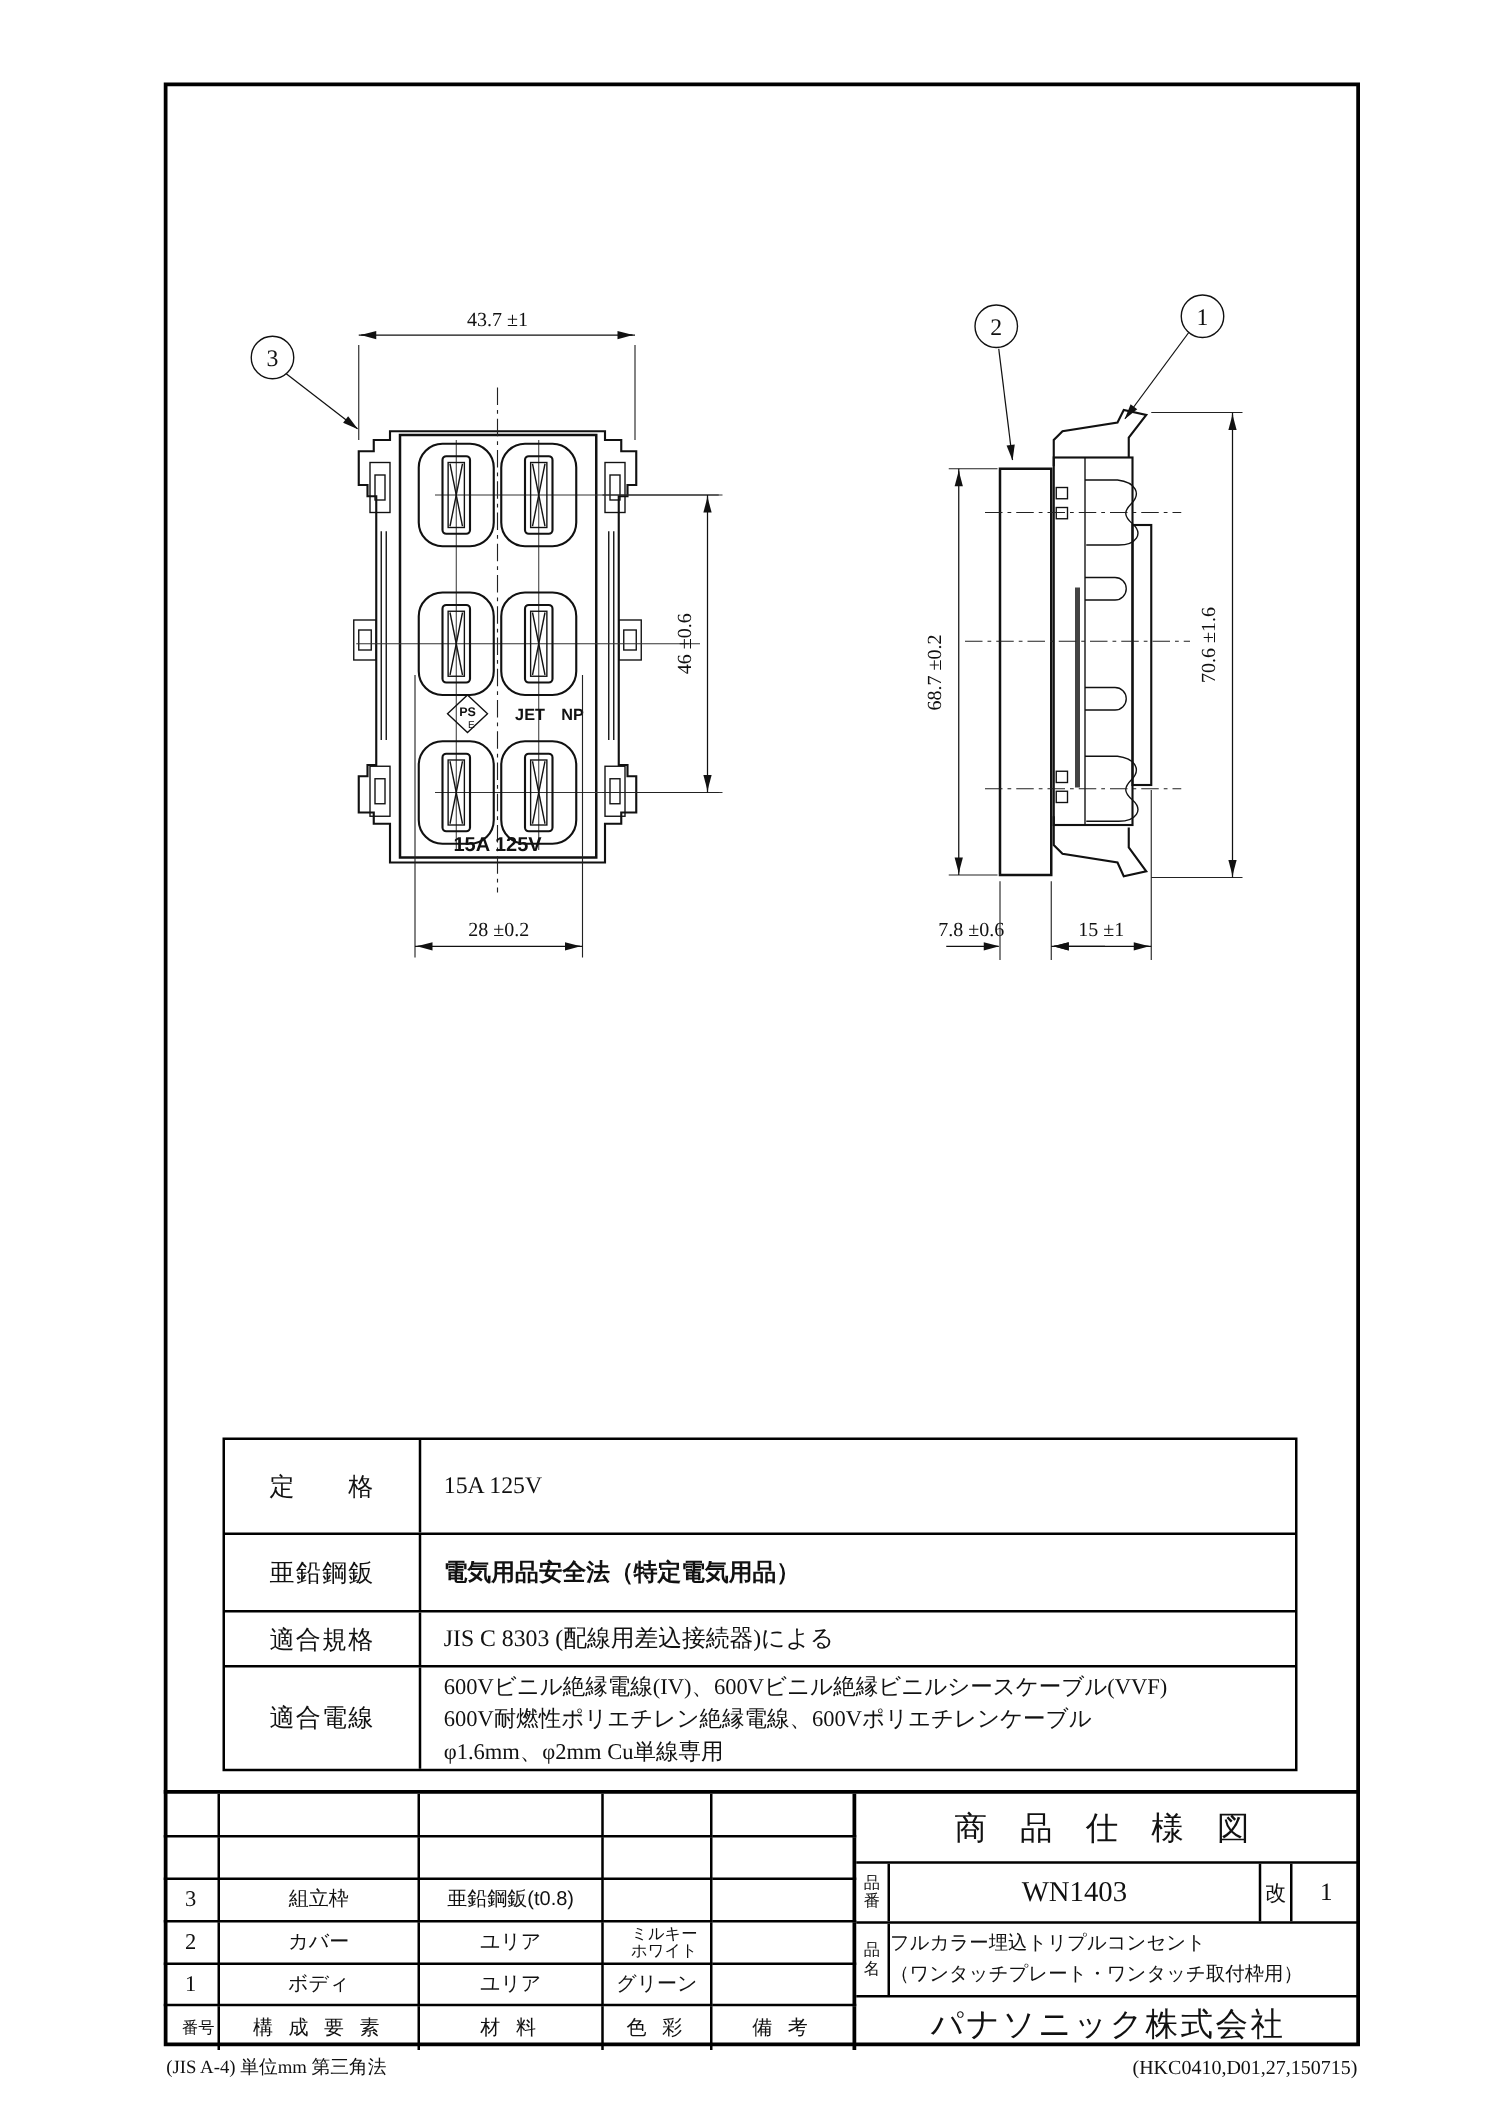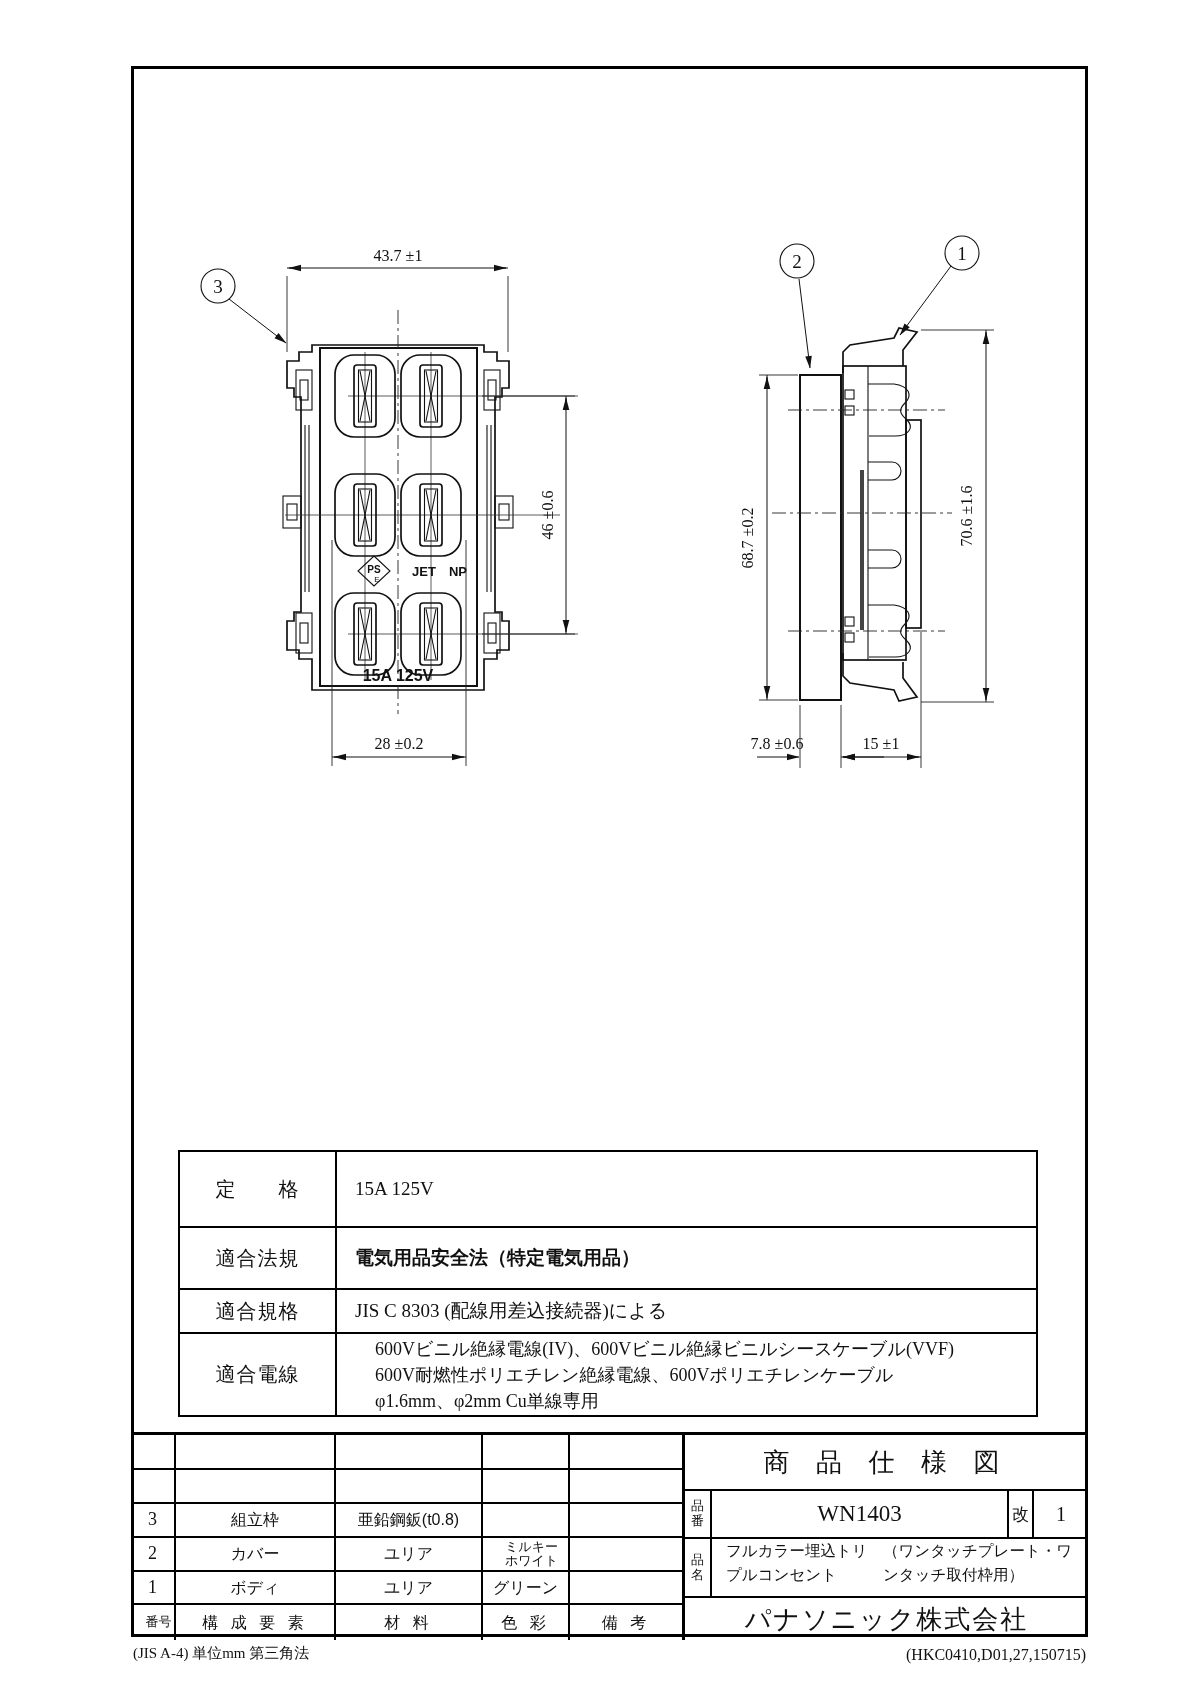--- a/index.html
+++ b/index.html
@@ -20,21 +20,21 @@
   
   .spec{position:absolute;left:178px;top:1150px;width:860px;border:2.5px solid #000;box-sizing:border-box;}
   .spec-row{display:flex;box-sizing:border-box;}
   .spec-row + .spec-row{border-top:2px solid #000;}
   .spec-label{width:157px;border-right:2px solid #000;display:flex;align-items:center;justify-content:center;
               font-size:20px;letter-spacing:1px;box-sizing:border-box;}
   .spec-value{flex:1;display:flex;align-items:center;padding-left:18px;font-size:19px;box-sizing:border-box;
               font-family:"Liberation Serif","DejaVu Serif",serif;}
   .spec-row.h1{height:74px;} .spec-row.h2{height:62px;} .spec-row.h3{height:44px;} .spec-row.h4{height:83px;}
   .spec-row.h2 .spec-value{font-family:"Liberation Sans","DejaVu Sans",sans-serif;font-weight:600;font-size:19px;text-align:right;}
-  .spec-row.h4 .spec-value{font-size:18px;line-height:26px;margin-left:20px;}
+  .spec-row.h4 .spec-value{font-size:18px;line-height:26px;}
   .preline{white-space:pre-line;}
   
   .tb{position:absolute;left:131px;top:1432px;width:957px;height:205px;border-top:3px solid #000;
       box-sizing:border-box;}
   .pt{position:absolute;left:0;top:0;width:554px;height:205px;display:grid;
       grid-template-columns:45px 160px 147px 87px 115px;
       grid-template-rows:35px 34px 34px 34px 33px 35px;}
   .pt-cell{border-right:2px solid #000;border-bottom:2px solid #000;display:flex;align-items:center;
            justify-content:center;font-size:16px;box-sizing:border-box;text-align:center;line-height:1.1;}
   .pt-cell.lastcol{border-right:3px solid #000;}
@@ -50,21 +50,21 @@
                font-size:13px;line-height:1.15;box-sizing:border-box;text-align:center;}
   .rt-pn-val{flex:1;display:flex;align-items:center;justify-content:center;
              font-family:"Liberation Serif","DejaVu Serif",serif;font-size:23px;}
   .rt-rev-label{width:27px;border-left:2px solid #000;border-right:2px solid #000;display:flex;align-items:center;
                 justify-content:center;font-size:17px;box-sizing:border-box;}
   .rt-rev-val{width:54px;display:flex;align-items:center;justify-content:center;
               font-family:"Liberation Serif","DejaVu Serif",serif;font-size:20px;}
   .rt-name{height:59px;border-bottom:2px solid #000;display:flex;box-sizing:border-box;}
   .rt-name-label{width:27px;border-right:2px solid #000;display:flex;align-items:center;justify-content:center;
                  font-size:13px;line-height:1.15;box-sizing:border-box;text-align:center;}
-  .rt-name-val{flex:1;display:flex;flex-direction:row;justify-content:center;padding-left:14px;
+  .rt-name-val{flex:1;display:flex;flex-direction:column;justify-content:center;
                font-size:15.5px;line-height:1.55;box-sizing:border-box;}
   .rt-co{height:42px;display:flex;align-items:center;justify-content:center;font-size:26px;letter-spacing:2px;
          font-family:"Liberation Serif","DejaVu Serif",serif;box-sizing:border-box;}
   .footer-left{position:absolute;left:133px;top:1644px;font-size:15px;
                font-family:"Liberation Serif","DejaVu Serif",serif;}
   .footer-right{position:absolute;left:780px;top:1646px;width:306px;text-align:right;font-size:16px;
                 font-family:"Liberation Serif","DejaVu Serif",serif;}
 </style>
 </head>
 <body>
@@ -243,21 +243,21 @@
       </g>
     </g>
   </svg>
 
   <div class="spec">
     <div class="spec-row h1">
       <div class="spec-label">定　　格</div>
       <div class="spec-value">15A  125V</div>
     </div>
     <div class="spec-row h2">
-      <div class="spec-label">適合法規</div>
+      <div class="spec-label">亜鉛鋼鈑</div>
       <div class="spec-value">電気用品安全法（特定電気用品）</div>
     </div>
     <div class="spec-row h3">
       <div class="spec-label">適合規格</div>
       <div class="spec-value">JIS  C  8303 (配線用差込接続器)による</div>
     </div>
     <div class="spec-row h4">
       <div class="spec-label">適合電線</div>
       <div class="spec-value preline">600Vビニル絶縁電線(IV)、600Vビニル絶縁ビニルシースケーブル(VVF)
 600V耐燃性ポリエチレン絶縁電線、600Vポリエチレンケーブル

